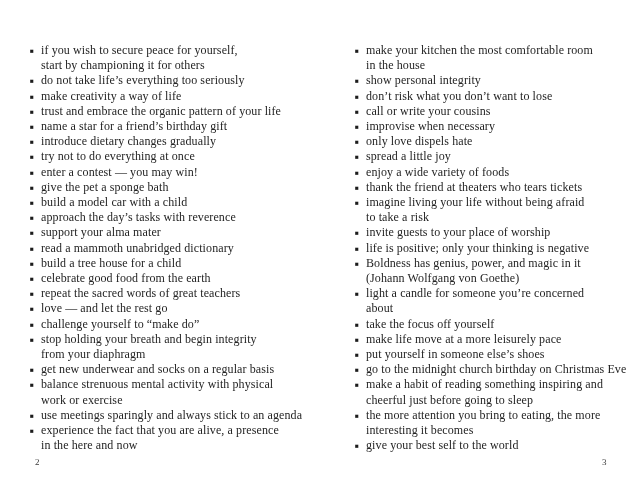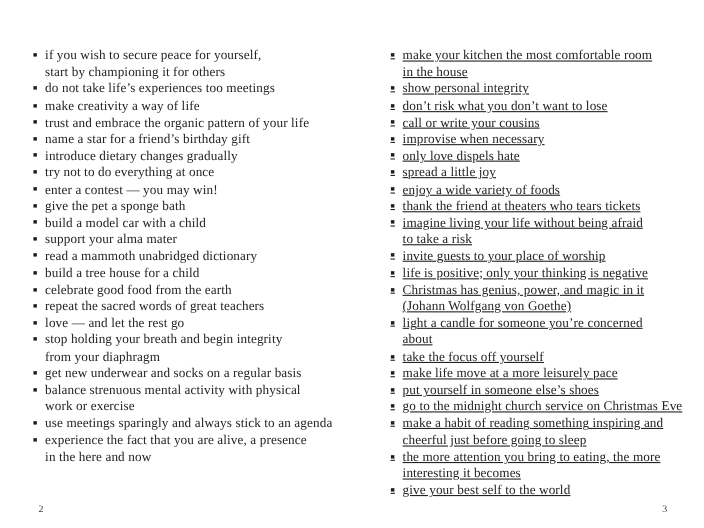--- a/index.html
+++ b/index.html
@@ -11,21 +11,21 @@
     position: relative;
     overflow: hidden;
   }
   .spread { position: absolute; inset: 0; }
   .page { position: absolute; top: 12px; height: 480px; width: 320px; }
   .page-left  { left: 0; }
   .page-right { left: 320px; }
 
   .list { position: absolute; top: 31px; }
   .page-left  .list { left: 30px; width: 302px; }
-  .page-right .list { left: 35px; width: 283px; text-decoration: underline; }
+  .page-right .list { left: 35px; width: 283px; }
 
   .item {
     display: flex;
     align-items: flex-start;
     font-size: 12px;
     line-height: 15.2px;
     letter-spacing: 0.1px;
   }
   .bullet {
     flex: 0 0 11px;
@@ -56,21 +56,21 @@
     <div class="list">
 
         <div class="item">
           <span class="bullet">■</span>
           <span class="item-text">if you wish to secure peace for yourself,
 start by championing it for others</span>
         </div>
 
         <div class="item">
           <span class="bullet">■</span>
-          <span class="item-text">do not take life’s experiences too meetings</span>
+          <span class="item-text">do not take life’s everything too seriously</span>
         </div>
 
         <div class="item">
           <span class="bullet">■</span>
           <span class="item-text">make creativity a way of life</span>
         </div>
 
         <div class="item">
           <span class="bullet">■</span>
           <span class="item-text">trust and embrace the organic pattern of your life</span>
@@ -99,20 +99,24 @@
         <div class="item">
           <span class="bullet">■</span>
           <span class="item-text">give the pet a sponge bath</span>
         </div>
 
         <div class="item">
           <span class="bullet">■</span>
           <span class="item-text">build a model car with a child</span>
         </div>
 
+        <div class="item">
+          <span class="bullet">■</span>
+          <span class="item-text">approach the day’s tasks with reverence</span>
+        </div>
 
         <div class="item">
           <span class="bullet">■</span>
           <span class="item-text">support your alma mater</span>
         </div>
 
         <div class="item">
           <span class="bullet">■</span>
           <span class="item-text">read a mammoth unabridged dictionary</span>
         </div>
@@ -130,20 +134,24 @@
         <div class="item">
           <span class="bullet">■</span>
           <span class="item-text">repeat the sacred words of great teachers</span>
         </div>
 
         <div class="item">
           <span class="bullet">■</span>
           <span class="item-text">love — and let the rest go</span>
         </div>
 
+        <div class="item">
+          <span class="bullet">■</span>
+          <span class="item-text">challenge yourself to “make do”</span>
+        </div>
 
         <div class="item">
           <span class="bullet">■</span>
           <span class="item-text">stop holding your breath and begin integrity
 from your diaphragm</span>
         </div>
 
         <div class="item">
           <span class="bullet">■</span>
           <span class="item-text">get new underwear and socks on a regular basis</span>
@@ -229,21 +237,21 @@
           <span class="item-text">invite guests to your place of worship</span>
         </div>
 
         <div class="item">
           <span class="bullet">■</span>
           <span class="item-text">life is positive; only your thinking is negative</span>
         </div>
 
         <div class="item">
           <span class="bullet">■</span>
-          <span class="item-text">Christmas has genius, power, and magic in it
+          <span class="item-text">Boldness has genius, power, and magic in it
 (Johann Wolfgang von Goethe)</span>
         </div>
 
         <div class="item">
           <span class="bullet">■</span>
           <span class="item-text">light a candle for someone you’re concerned
 about</span>
         </div>
 
         <div class="item">
@@ -256,21 +264,21 @@
           <span class="item-text">make life move at a more leisurely pace</span>
         </div>
 
         <div class="item">
           <span class="bullet">■</span>
           <span class="item-text">put yourself in someone else’s shoes</span>
         </div>
 
         <div class="item">
           <span class="bullet">■</span>
-          <span class="item-text">go to the midnight church service on Christmas Eve</span>
+          <span class="item-text">go to the midnight church birthday on Christmas Eve</span>
         </div>
 
         <div class="item">
           <span class="bullet">■</span>
           <span class="item-text">make a habit of reading something inspiring and
 cheerful just before going to sleep</span>
         </div>
 
         <div class="item">
           <span class="bullet">■</span>

